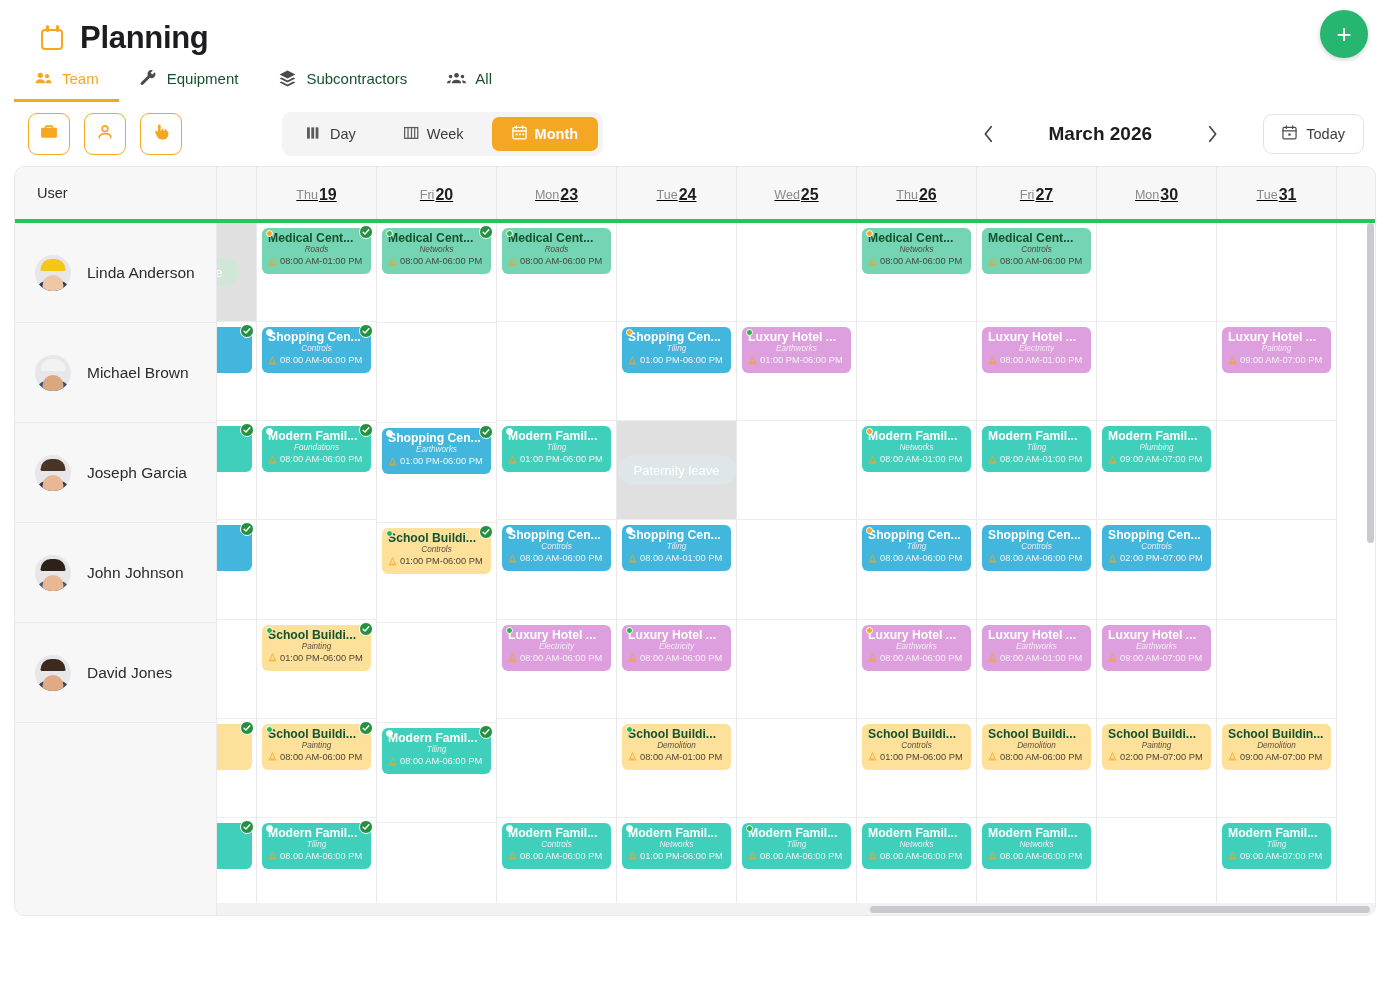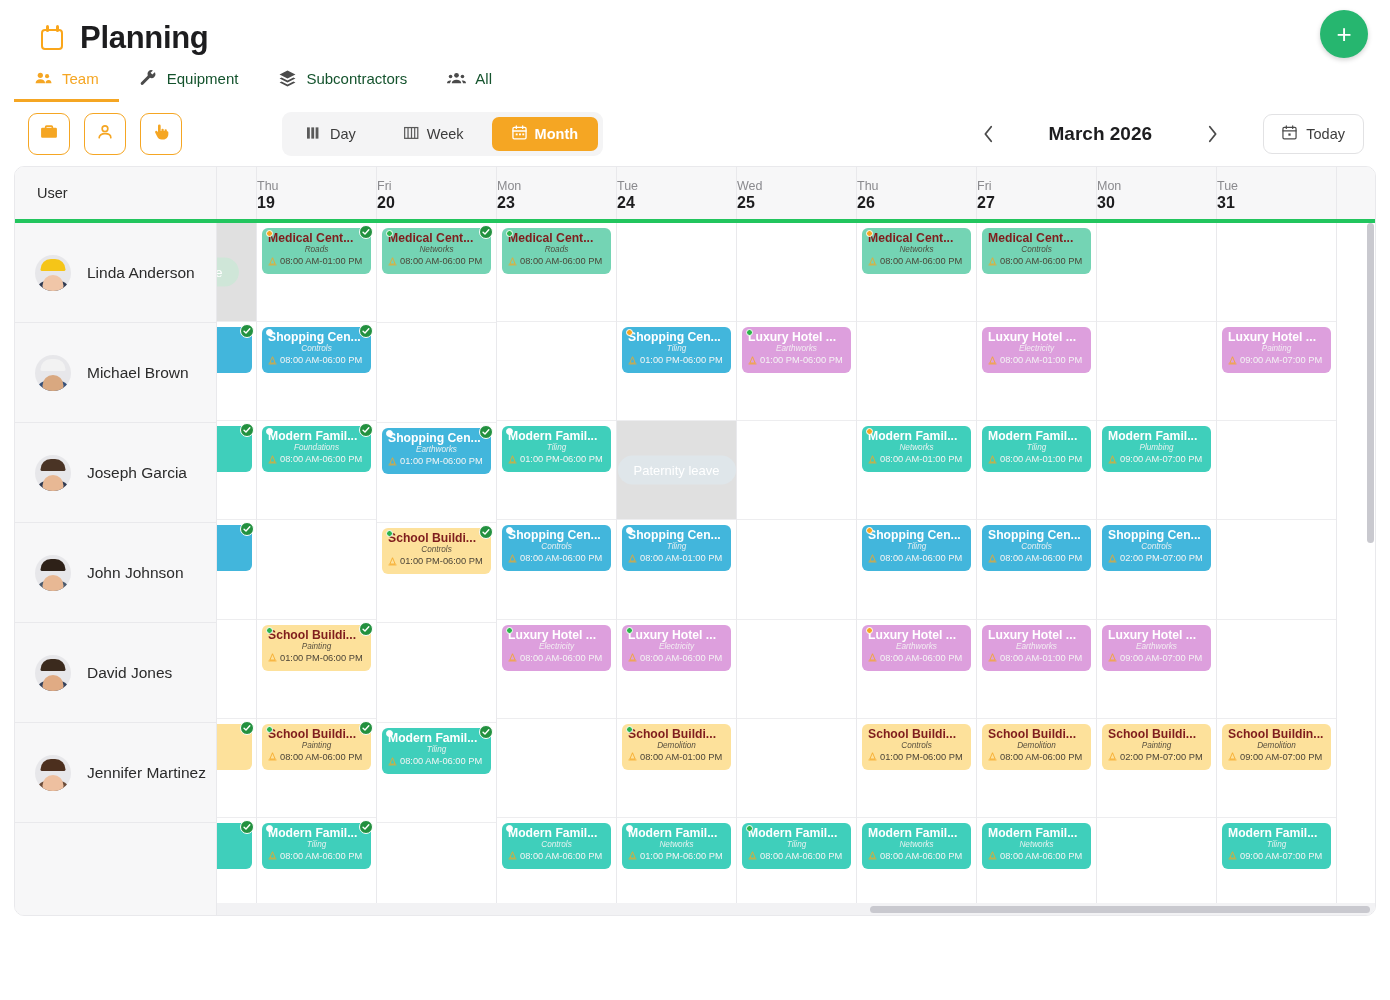--- a/index.html
+++ b/index.html
@@ -96,22 +96,22 @@
   }
   .usercol-head {
     width: 202px; flex: 0 0 202px; display: flex; align-items: center;
     padding-left: 22px; font-size: 14.5px; color: #2b2b2b;
     border-right: 1px solid #e9e9ec; background: #f7f7f8;
   }
   .dayhead-scroll { flex: 1; overflow: hidden; position: relative; }
   .dayhead-inner { display: flex; height: 56px; margin-left: -80px; }
   .dayhead {
     width: 120px; flex: 0 0 120px; border-right: 1px solid #e9e9ec;
-    display: flex; flex-direction: column; justify-content: center;
-    background: #f7f7f8; gap: 1px;
+    display: flex; align-items: center; justify-content: center;
+    background: #f7f7f8; gap: 1px; text-decoration: underline;
   }
   .dayhead .dow { font-size: 12.5px; color: #8a8a8e; }
   .dayhead .dnum { font-size: 16px; font-weight: bold; color: #1d1d1f; }
 
   .cal-body { display: flex; height: 694px; }
   .usercol {
     width: 202px; flex: 0 0 202px; background: #f7f7f8;
     border-right: 1px solid #e9e9ec; position: relative; z-index: 2;
   }
   .user-cell {
@@ -154,21 +154,21 @@
   .ev .t2 {
     font-size: 8.2px; font-style: italic; line-height: 10px;
     text-align: center; opacity: .92;
   }
   .ev .t3 {
     font-size: 9.3px; line-height: 12px; display: flex; align-items: center; gap: 3px;
     white-space: nowrap;
   }
   .ev.light .t1 { color: #ffffff; }
   .ev.light .t2, .ev.light .t3 { color: #f4f4f4; }
-  .ev.dark .t1 { color: #7f1d1d; }
+  .ev.dark .t1 { color: #14532d; }
   .ev.dark .t2, .ev.dark .t3 { color: #4c4538; }
 
   .dot {
     position: absolute; left: 4px; top: 2px; width: 7px; height: 7px;
     border-radius: 50%; border: 1.2px solid #ffffff; z-index: 3;
   }
   .check {
     position: absolute; right: -2px; top: -3px; width: 14px; height: 14px;
     border-radius: 50%; background: #23913f; border: 1.5px solid #ffffff;
     display: flex; align-items: center; justify-content: center; z-index: 3;
@@ -432,28 +432,20 @@
           <div class="user-name">John Johnson</div>
         </div>
         <div class="user-cell">
           <div class="avatar">
             <div class="torso" style="background:#33415c"></div>
             <div class="face" style="background:#e0ab84"></div>
             <div class="helmet" style="background:#3b2a1d"></div>
           </div>
           <div class="user-name">David Jones</div>
         </div>
-        <div class="user-cell">
-          <div class="avatar">
-            <div class="torso" style="background:#6b4c3a"></div>
-            <div class="face" style="background:#eec0a0"></div>
-            <div class="helmet" style="background:#4c2f1e"></div>
-          </div>
-          <div class="user-name">Jennifer Martinez</div>
-        </div>
       </div>
     <div class="grid-scroll">
       <div class="grid-inner" id="grid-inner">
           <div class="daycol">
             <div class="cell weekend-leave">
               <div class="leave-pill" style="background: rgb(207, 230, 216); color: rgb(255, 255, 255);">ual leave</div>
             </div>
             <div class="cell">
               <div class="ev light" style="background: rgb(66, 182, 220); margin-left: -42px; width: 152px; padding-left: 48px;">
                 <span class="check">

